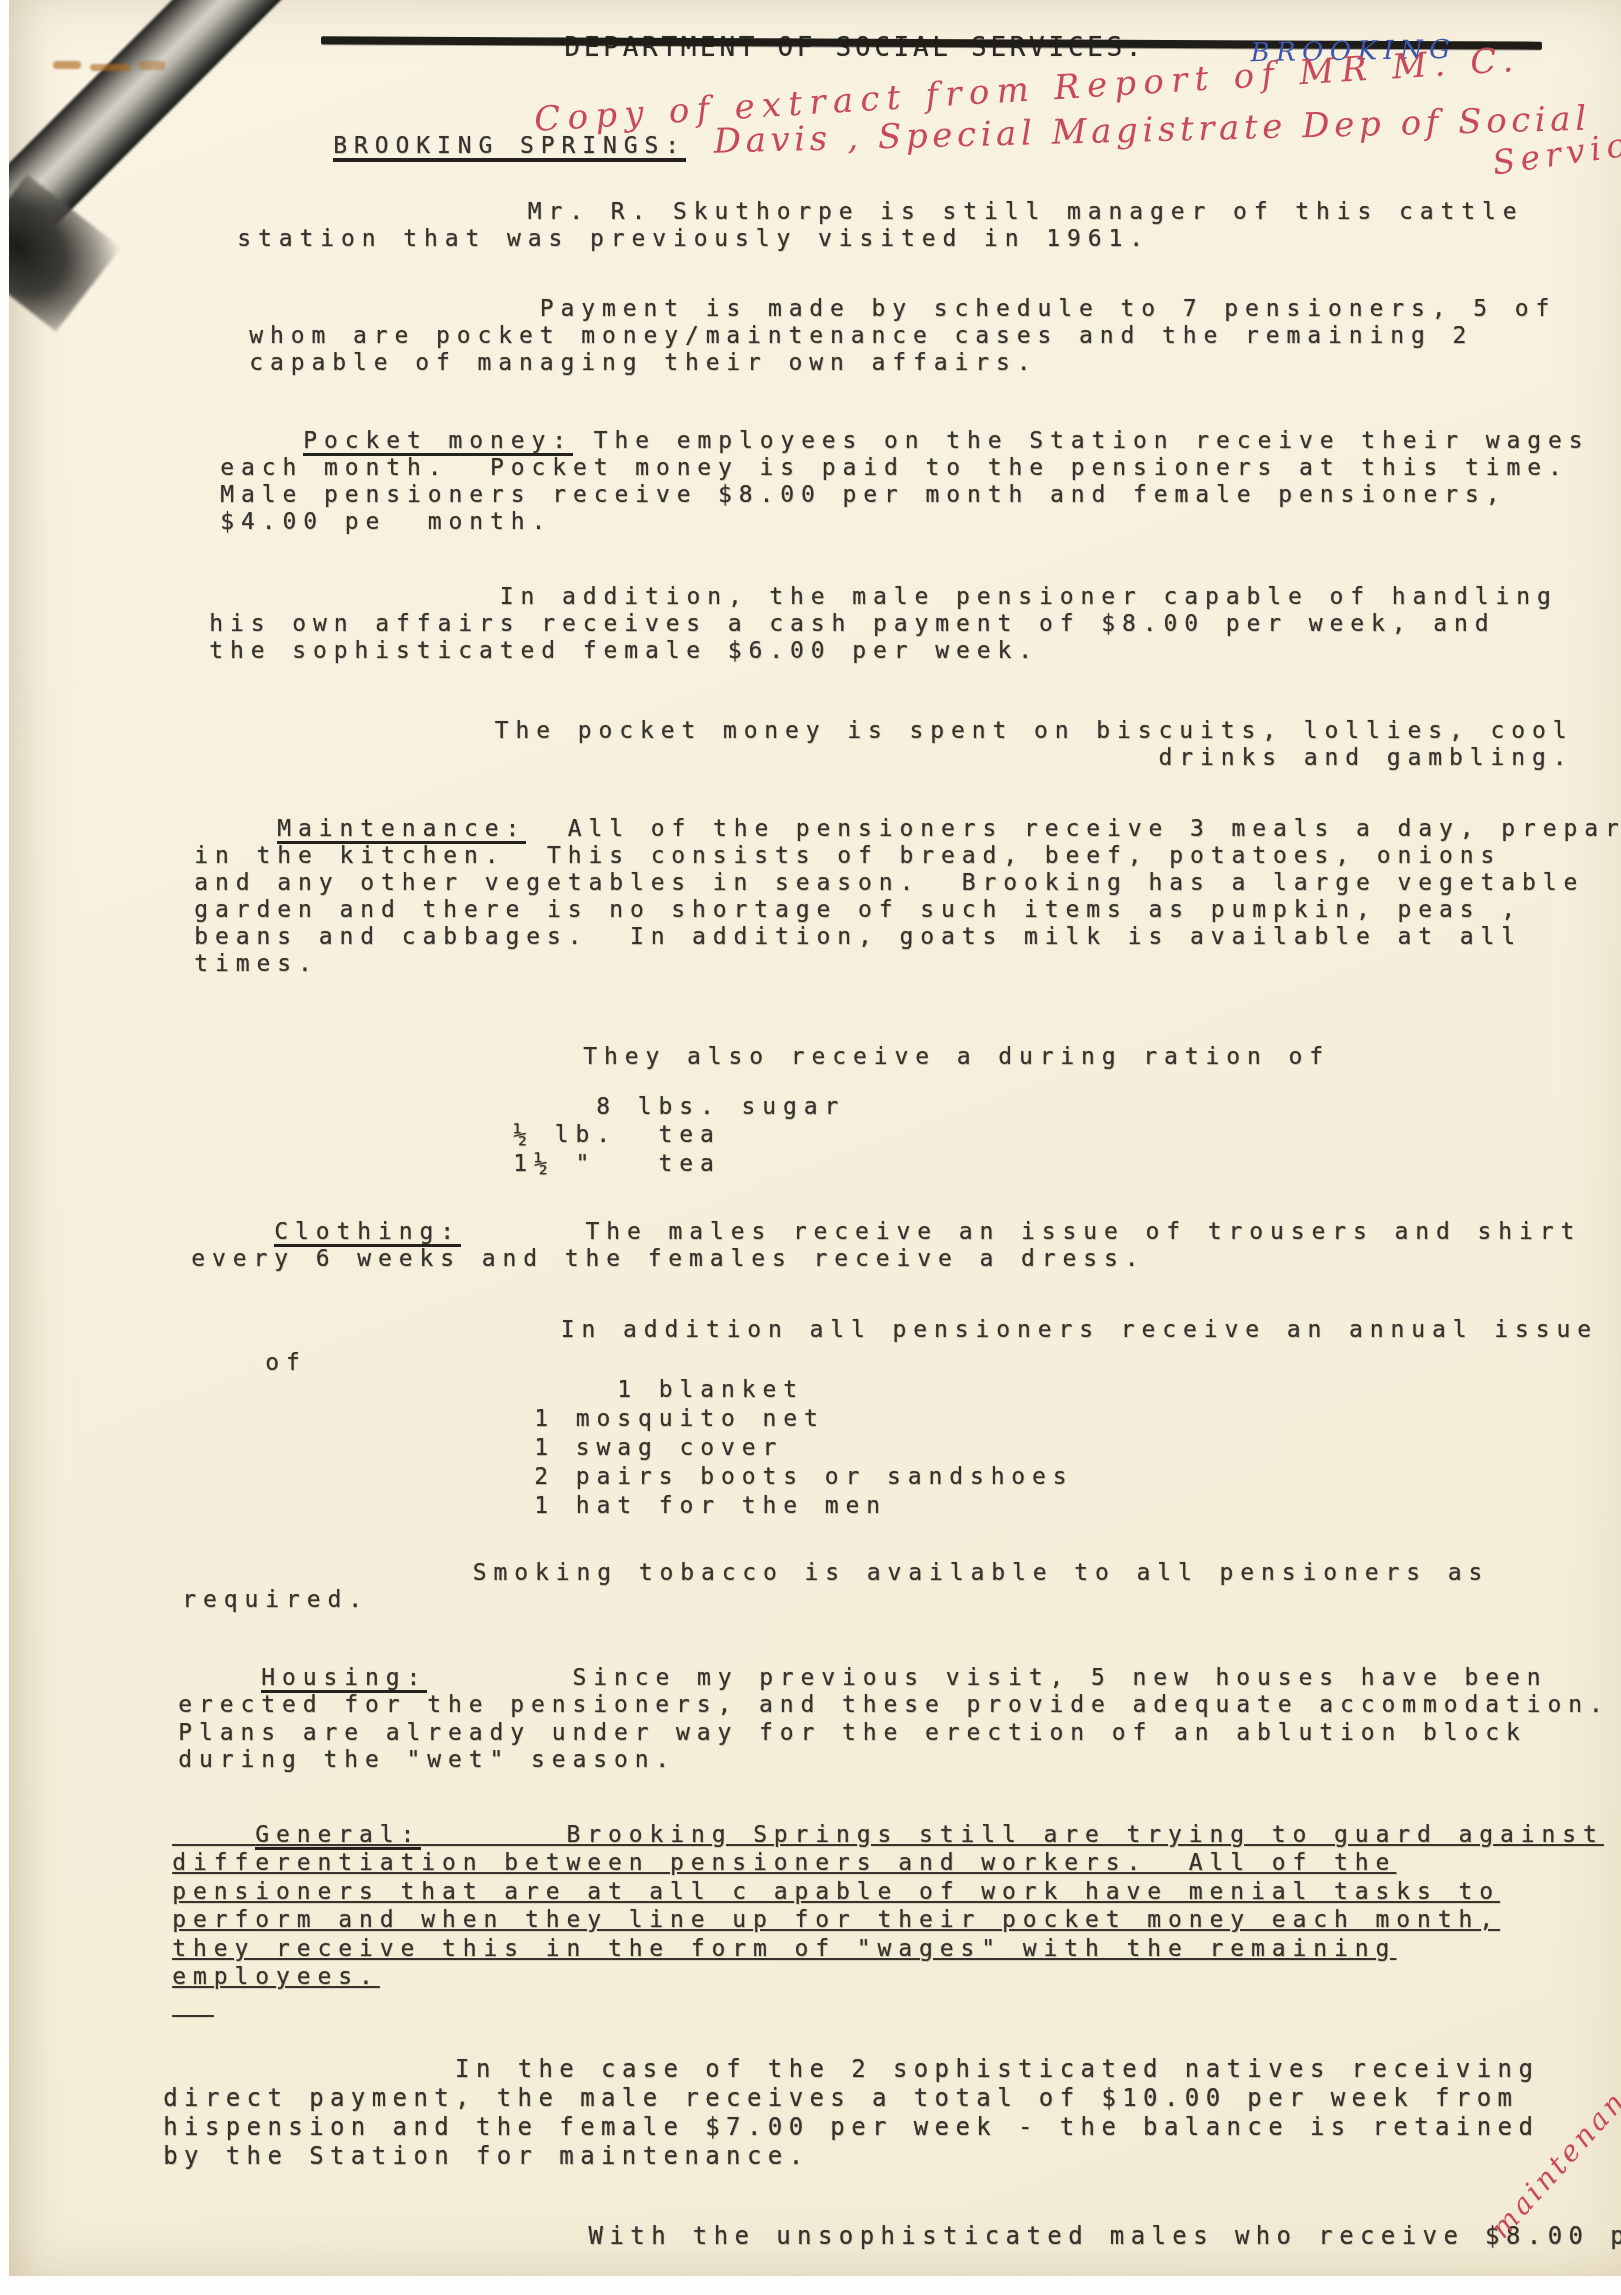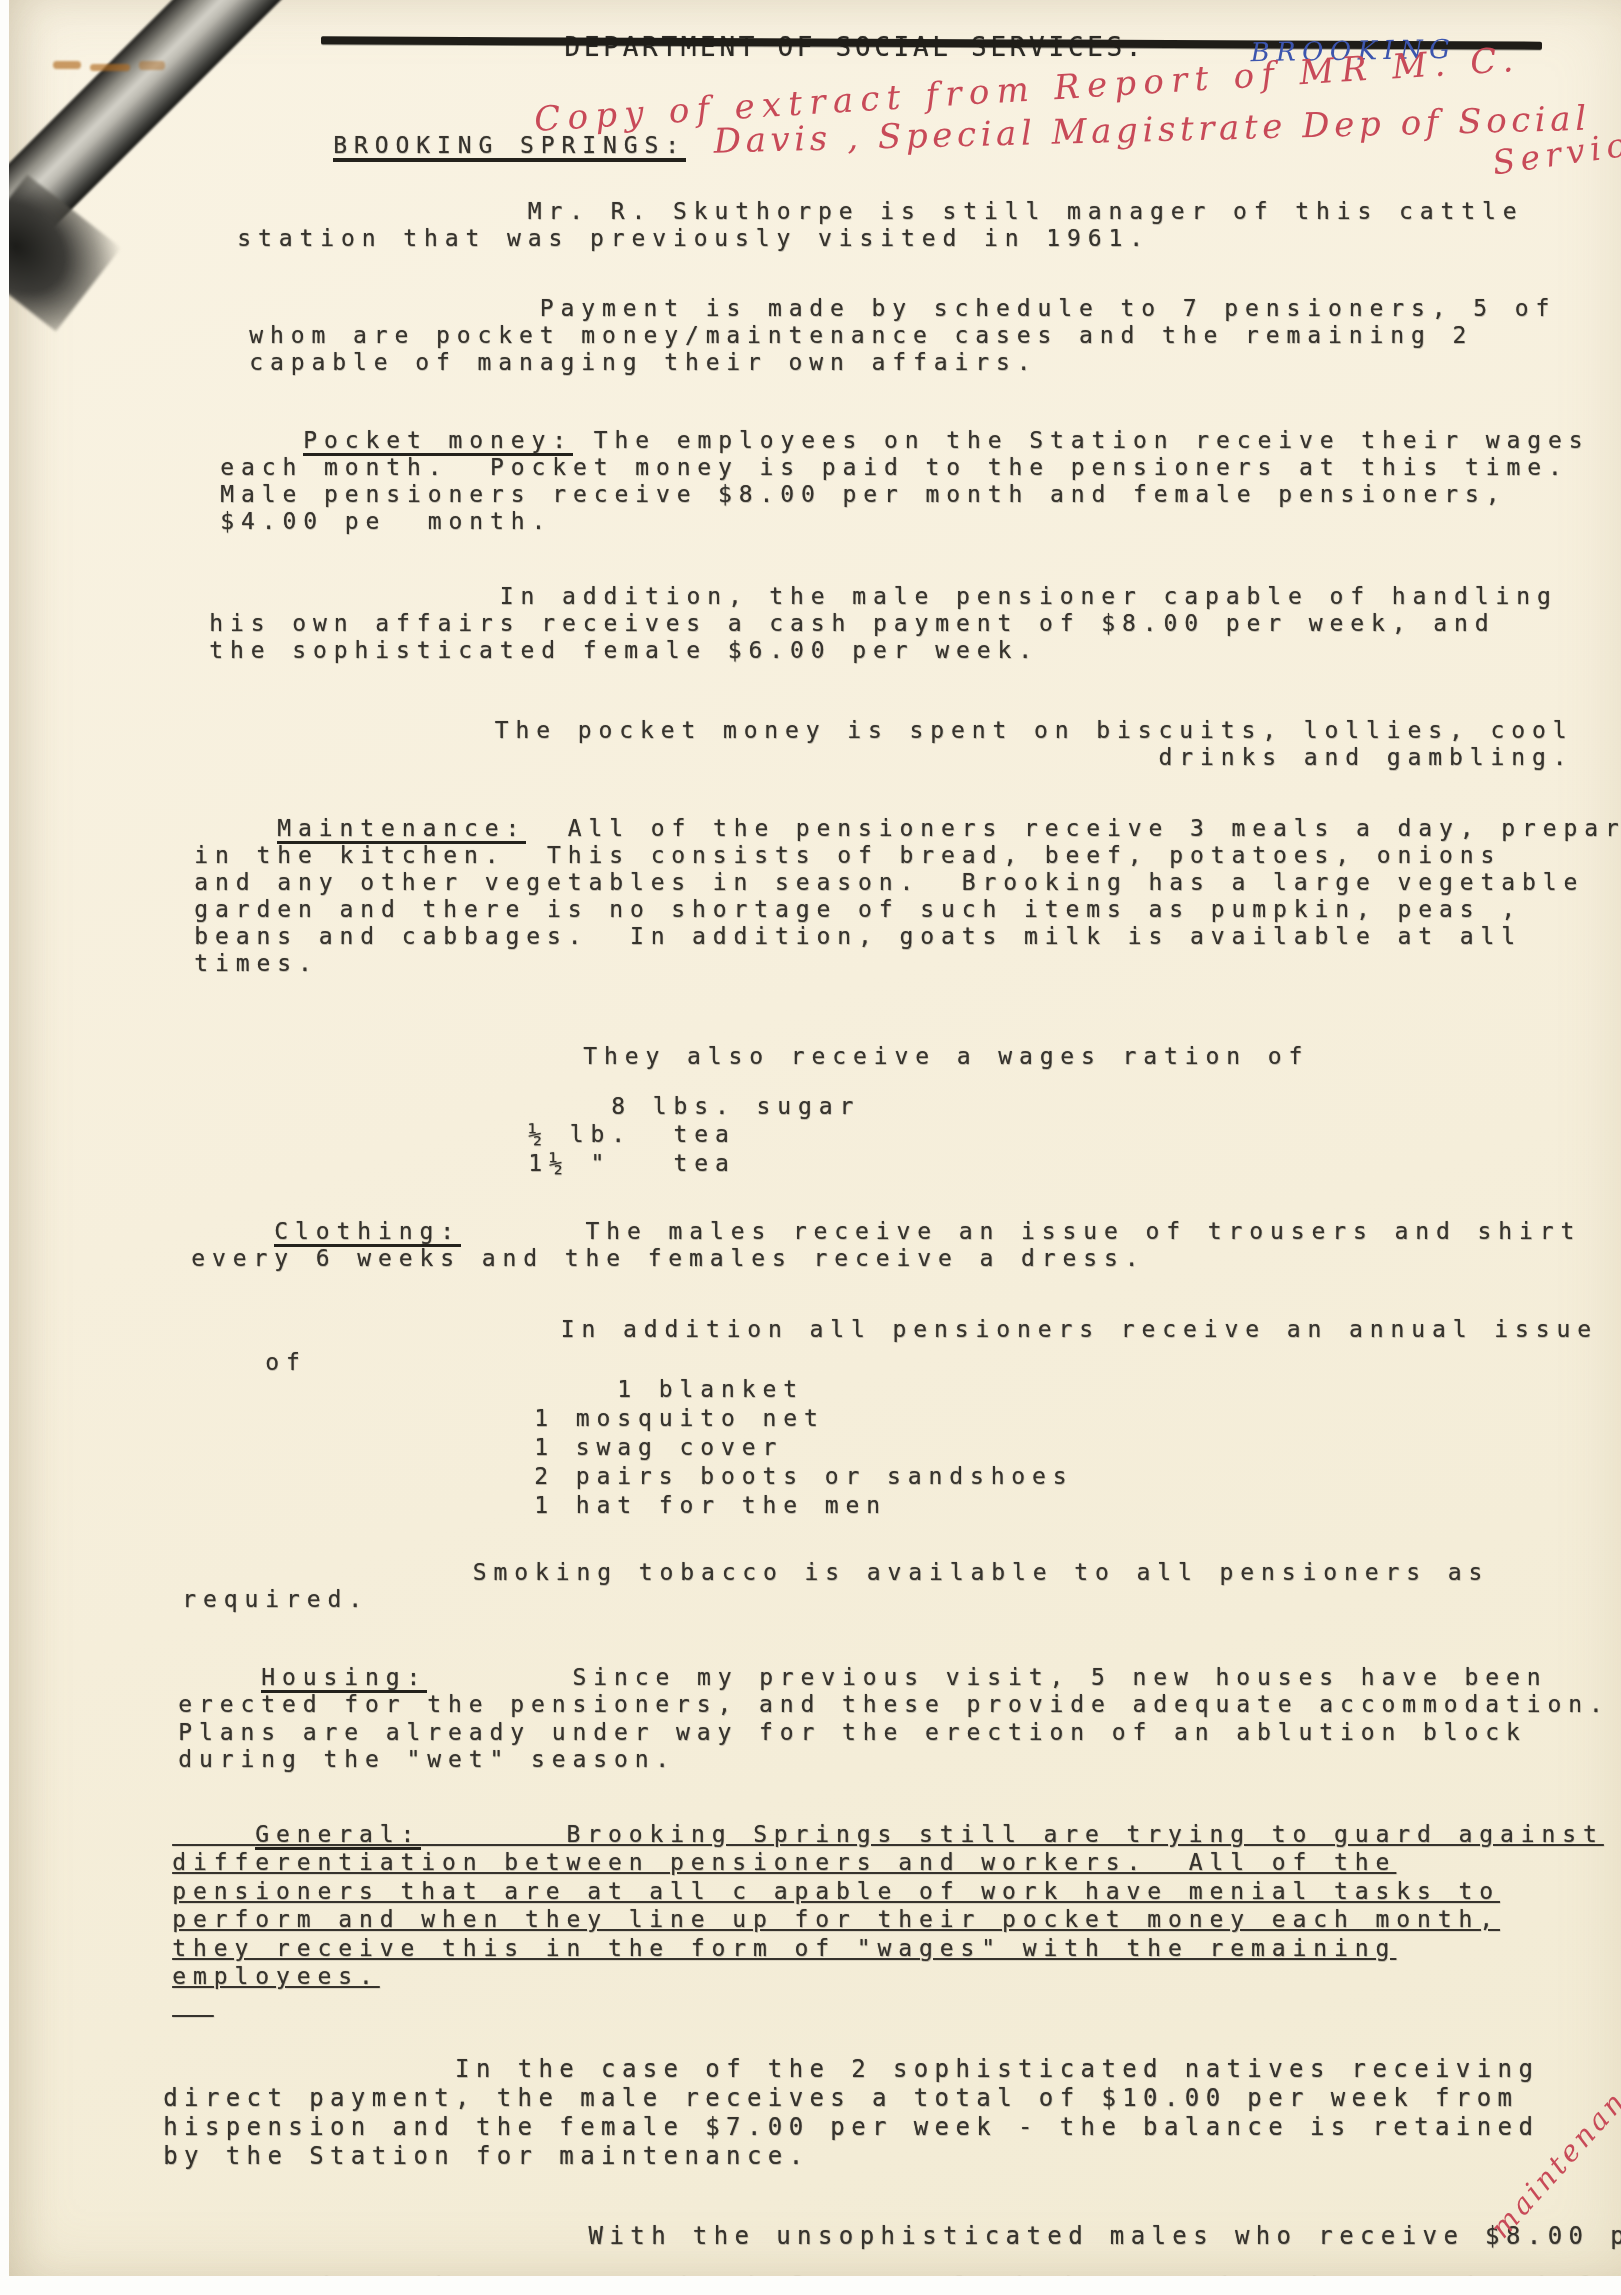--- a/index.html
+++ b/index.html
@@ -132,24 +132,24 @@
   <div class="typed" style="left:185px;top:788px;">
     <span class="u">Maintenance:</span><span>  All of the pensioners receive 3 meals a day, prepared
 in the kitchen.  This consists of bread, beef, potatoes, onions
 and any other vegetables in season.  Brooking has a large vegetable
 garden and there is no shortage of such items as pumpkin, peas ,
 beans and cabbages.  In addition, goats milk is available at all
 times.</span>
   </div>
 
   <div class="typed" style="left:491px;top:1016px;">
-    <span>They also receive a wages ration of</span>
-  </div>
-
-  <div class="typed" style="left:519px;top:1063px;line-height:28.5px;">
+    <span>They also receive a during ration of</span>
+  </div>
+
+  <div class="typed" style="left:504px;top:1063px;line-height:28.5px;">
     <span>8 lbs. sugar
 ½ lb.  tea
 1½ "   tea</span>
   </div>
 
   <div class="typed" style="left:182px;top:1191px;">
     <span class="u">Clothing:</span><span>      The males receive an issue of trousers and shirt
 every 6 weeks and the females receive a dress.</span>
   </div>
 

